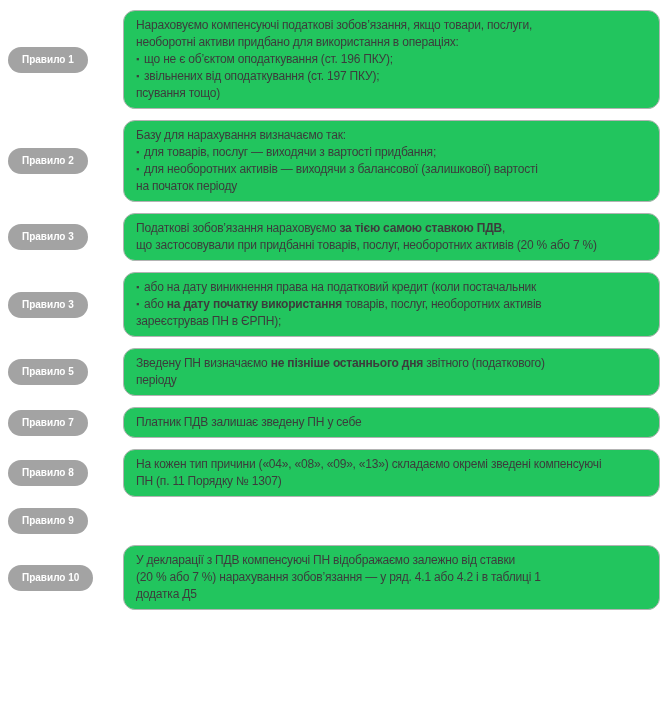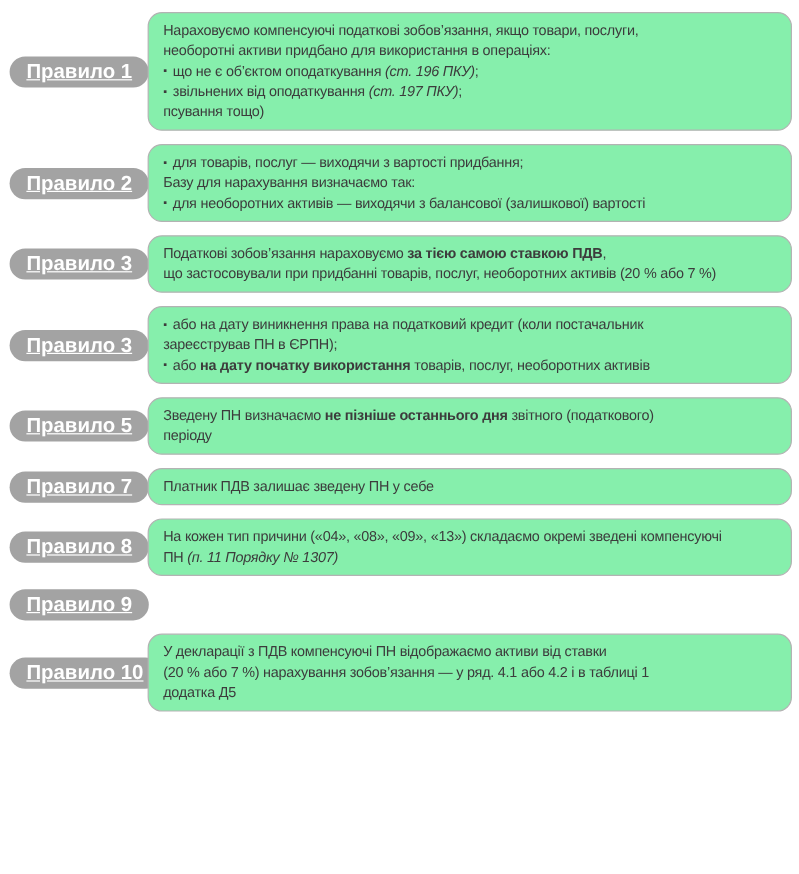--- a/index.html
+++ b/index.html
@@ -27,84 +27,84 @@
   }
   .pill-col {
     width: 115px;
     flex: none;
   }
   .pill {
     display: inline-block;
     background: var(--pill-bg, #a3a3a3);
     color: var(--pill-text, #ffffff);
     font-weight: bold;
-    font-size: 17px;
+    font-size: 10px;
     line-height: 13px;
     padding: 6px 14px 7px 14px;
     border-radius: 14px;
     white-space: nowrap;
-    text-decoration: underline;
   }
   .box {
     flex: 1;
     box-sizing: border-box;
-    background: #86efac;
+    background: #22c55e;
     border: 1px solid var(--box-border, #b3b3b3);
     border-radius: 12px;
     padding: 6px 12px;
     color: var(--text-color, #3c3c3c);
     font-size: 12px;
     line-height: 17px;
     letter-spacing: -0.2px;
   }
   .line { white-space: nowrap; }
   .bullet {
     display: inline-block;
     font-size: 9px;
     margin-right: 5px;
     vertical-align: 1px;
   }
   .b { font-weight: bold; text-align: right; }
-  .i { font-style: italic; }
+  .i { }
 </style>
 </head>
 <body>
 
 <div class="diagram" id="diagram">
     <div class="row">
       <div class="pill-col"><div class="pill">Правило 1</div></div>
       <div class="box">
         <div class="line"><span>Нараховуємо компенсуючі податкові зобов’язання, якщо товари, послуги,</span></div>
         <div class="line"><span>необоротні активи придбано для використання в операціях:</span></div>
         <div class="line"><span class="bullet">▪</span><span>що не є об’єктом оподаткування </span><span class="i">(ст. 196 ПКУ)</span><span>;</span></div>
         <div class="line"><span class="bullet">▪</span><span>звільнених від оподаткування </span><span class="i">(ст. 197 ПКУ)</span><span>;</span></div>
         <div class="line"><span>псування тощо)</span></div>
       </div>
     </div>
     <div class="row">
       <div class="pill-col"><div class="pill">Правило 2</div></div>
       <div class="box">
+        <div class="line"><span>Базу для нарахування визначаємо так:</span></div>
         <div class="line"><span class="bullet">▪</span><span>для товарів, послуг — виходячи з вартості придбання;</span></div>
-        <div class="line"><span>Базу для нарахування визначаємо так:</span></div>
         <div class="line"><span class="bullet">▪</span><span>для необоротних активів — виходячи з балансової (залишкової) вартості</span></div>
+        <div class="line"><span>на початок періоду</span></div>
       </div>
     </div>
     <div class="row">
       <div class="pill-col"><div class="pill">Правило 3</div></div>
       <div class="box">
         <div class="line"><span>Податкові зобов’язання нараховуємо </span><span class="b ">за тією самою ставкою ПДВ</span><span>,</span></div>
         <div class="line"><span>що застосовували при придбанні товарів, послуг, необоротних активів (20 % або 7 %)</span></div>
       </div>
     </div>
     <div class="row">
       <div class="pill-col"><div class="pill">Правило 3</div></div>
       <div class="box">
         <div class="line"><span class="bullet">▪</span><span>або на дату виникнення права на податковий кредит (коли постачальник</span></div>
+        <div class="line"><span class="bullet">▪</span><span>або </span><span class="b ">на дату початку використання</span><span> товарів, послуг, необоротних активів</span></div>
         <div class="line"><span>зареєстрував ПН в ЄРПН);</span></div>
-        <div class="line"><span class="bullet">▪</span><span>або </span><span class="b ">на дату початку використання</span><span> товарів, послуг, необоротних активів</span></div>
       </div>
     </div>
     <div class="row">
       <div class="pill-col"><div class="pill">Правило 5</div></div>
       <div class="box">
         <div class="line"><span>Зведену ПН визначаємо </span><span class="b ">не пізніше останнього дня</span><span> звітного (податкового)</span></div>
         <div class="line"><span>періоду</span></div>
       </div>
     </div>
     <div class="row">
@@ -119,18 +119,18 @@
         <div class="line"><span>На кожен тип причини («04», «08», «09», «13») складаємо окремі зведені компенсуючі</span></div>
         <div class="line"><span>ПН </span><span class="i">(п. 11 Порядку № 1307)</span></div>
       </div>
     </div>
     <div class="row">
       <div class="pill-col"><div class="pill">Правило 9</div></div>
     </div>
     <div class="row">
       <div class="pill-col"><div class="pill">Правило 10</div></div>
       <div class="box">
-        <div class="line"><span>У декларації з ПДВ компенсуючі ПН відображаємо активи від ставки</span></div>
+        <div class="line"><span>У декларації з ПДВ компенсуючі ПН відображаємо залежно від ставки</span></div>
         <div class="line"><span>(20 % або 7 %) нарахування зобов’язання — у ряд. 4.1 або 4.2 і в таблиці 1</span></div>
         <div class="line"><span>додатка Д5</span></div>
       </div>
     </div>
   </div>
 
 </body></html>

